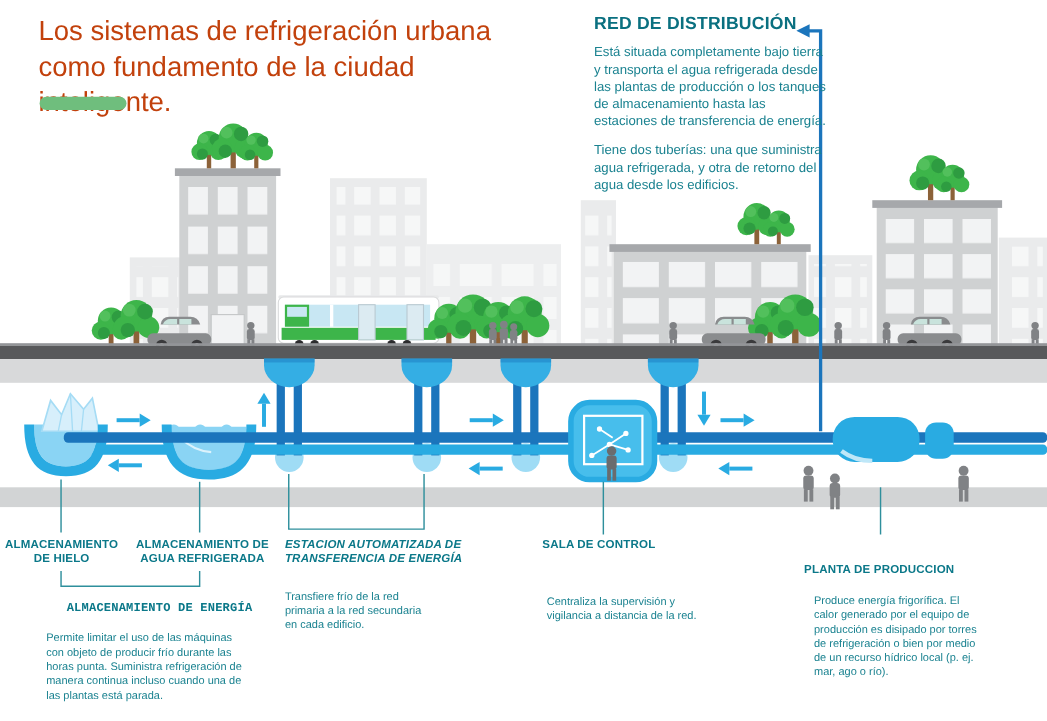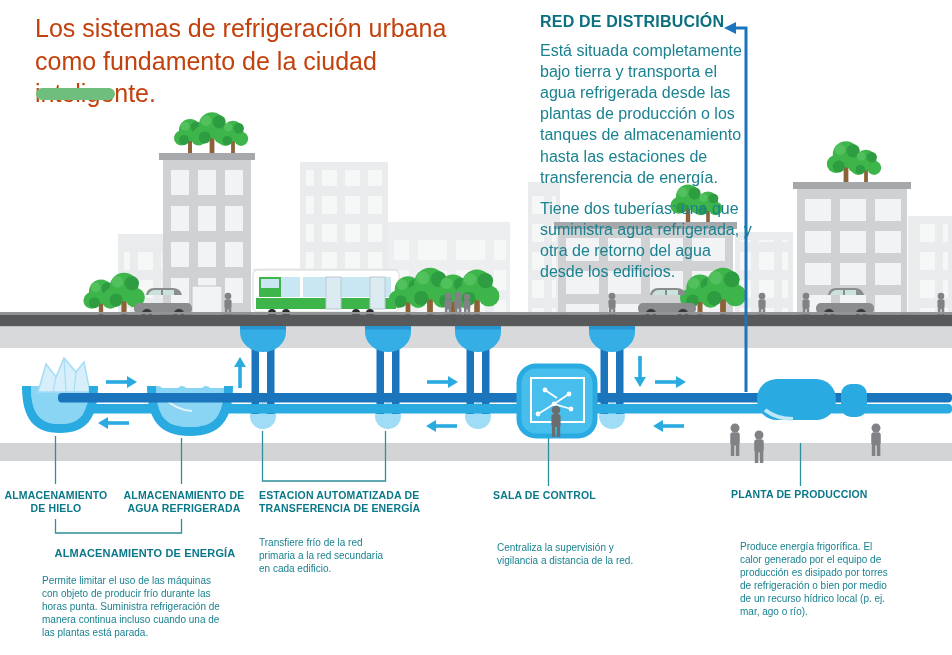--- a/index.html
+++ b/index.html
@@ -4,25 +4,25 @@
 <style>
   html,body{margin:0;padding:0;background:#fff;}
   .canvas{position:relative;width:952px;height:655px;background:#fff;overflow:hidden;
           font-family:"Liberation Sans",sans-serif;}
   .scene{position:absolute;left:0;top:0;}
   .title{position:absolute;left:35px;top:12px;width:460px;margin:0;
          font-size:25px;line-height:1.3;font-weight:400;color:#c2410c;}
   .accent-bar{position:absolute;left:36px;top:88px;width:79px;height:12px;border-radius:6px;background:#6FBE7D;}
   .co-dist{position:absolute;left:540px;top:13px;width:212px;}
   .co-dist h2{margin:0 0 9px 0;font-size:16px;letter-spacing:.2px;color:#0A7080;}
-  .co-dist p{margin:0 0 10px 0;font-size:16px;line-height:1.32;color:#1A8290;}
+  .co-dist p{margin:0 0 10px 0;font-size:12px;line-height:1.32;color:#1A8290;}
   .lbl{position:absolute;font-size:10.5px;font-weight:bold;color:#0B7889;letter-spacing:.15px;line-height:1.25;}
   .center{text-align:center;}
   .desc{position:absolute;font-size:10px;color:#1A8290;line-height:1.3;}
-  .subhead{position:absolute;font-size:11px;font-weight:bold;color:#0B7889;letter-spacing:.15px;text-align:center;}
+  .subhead{position:absolute;font-size:11px;font-weight:bold;color:#0B7889;letter-spacing:.15px;text-align:center;font-family:Liberation Mono, monospace;}
 </style>
 </head>
 <body>
 
 <div class="canvas">
 
   <svg class="scene" width="952" height="655" viewBox="0 0 952 655">
     <defs>
       <g id="tree">
         <rect x="-2" y="-13" width="4" height="13" fill="#8C6239"></rect>
@@ -248,23 +248,23 @@
   <div class="accent-bar"></div>
 
   <section class="co-dist">
     <h2>RED DE DISTRIBUCIÓN</h2>
     <p>Está situada completamente bajo tierra y transporta el agua refrigerada desde las plantas de producción o los tanques de almacenamiento hasta las estaciones de transferencia de energía.</p>
     <p>Tiene dos tuberías: una que suministra agua refrigerada, y otra de retorno del agua desde los edificios.</p>
   </section>
 
   <div class="lbl center" style="left:0;top:489px;width:112px;">ALMACENAMIENTO DE HIELO</div>
   <div class="lbl center" style="left:116px;top:489px;width:136px;">ALMACENAMIENTO DE AGUA REFRIGERADA</div>
-  <div class="lbl" style="left:259px;top:489px;width:178px;">ESTACION AUTOMATIZADA DE TRANSFERENCIA DE ENERGÍA</div>
+  <div class="lbl" style="left:259px;top:489px;width:178px;font-style:italic;">ESTACION AUTOMATIZADA DE TRANSFERENCIA DE ENERGÍA</div>
   <div class="lbl" style="left:493px;top:489px;width:140px;">SALA DE CONTROL</div>
-  <div class="lbl" style="left:731px;top:488px;width:160px;">PLANTA DE PRODUCCION</div>
+  <div class="lbl" style="left:731px;top:512px;width:160px;">PLANTA DE PRODUCCION</div>
 
   <div class="desc" style="left:259px;top:536px;width:132px;">Transfiere frío de la red primaria a la red secundaria en cada edificio.</div>
   <div class="subhead" style="left:45px;top:547px;width:200px;">ALMACENAMIENTO DE ENERGÍA</div>
   <div class="desc" style="left:42px;top:574px;width:182px;">Permite limitar el uso de las máquinas con objeto de producir frío durante las horas punta. Suministra refrigeración de manera continua incluso cuando una de las plantas está parada.</div>
   <div class="desc" style="left:497px;top:541px;width:142px;">Centraliza la supervisión y vigilancia a distancia de la red.</div>
   <div class="desc" style="left:740px;top:540px;width:155px;">Produce energía frigorífica. El calor generado por el equipo de producción es disipado por torres de refrigeración o bien por medio de un recurso hídrico local (p. ej. mar, ago o río).</div>
 
 </div>
 
 </body></html>

